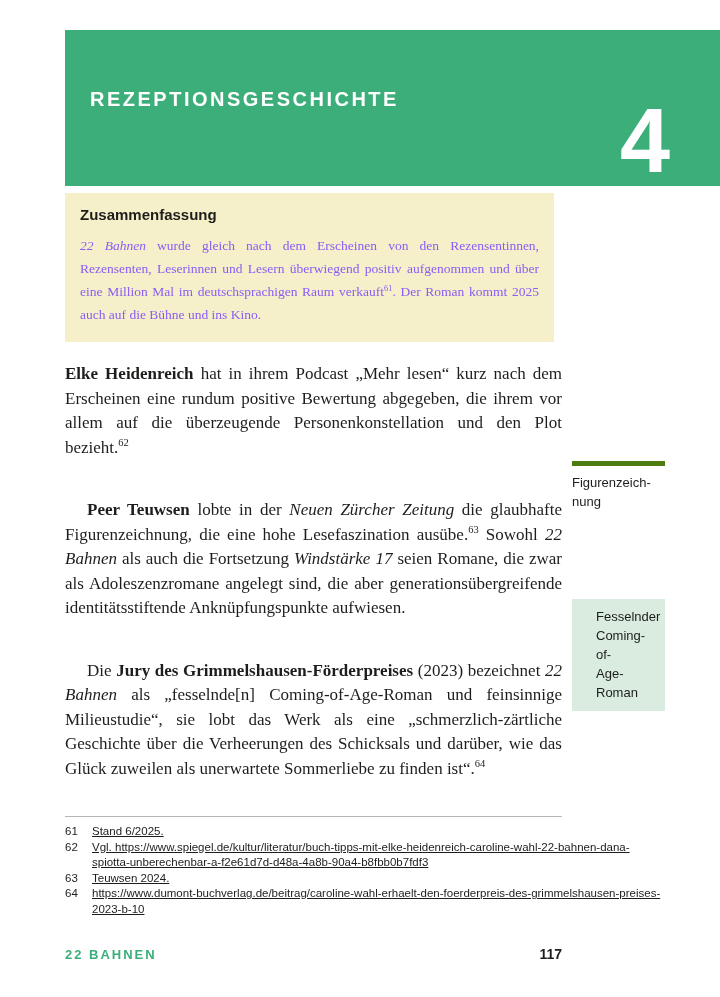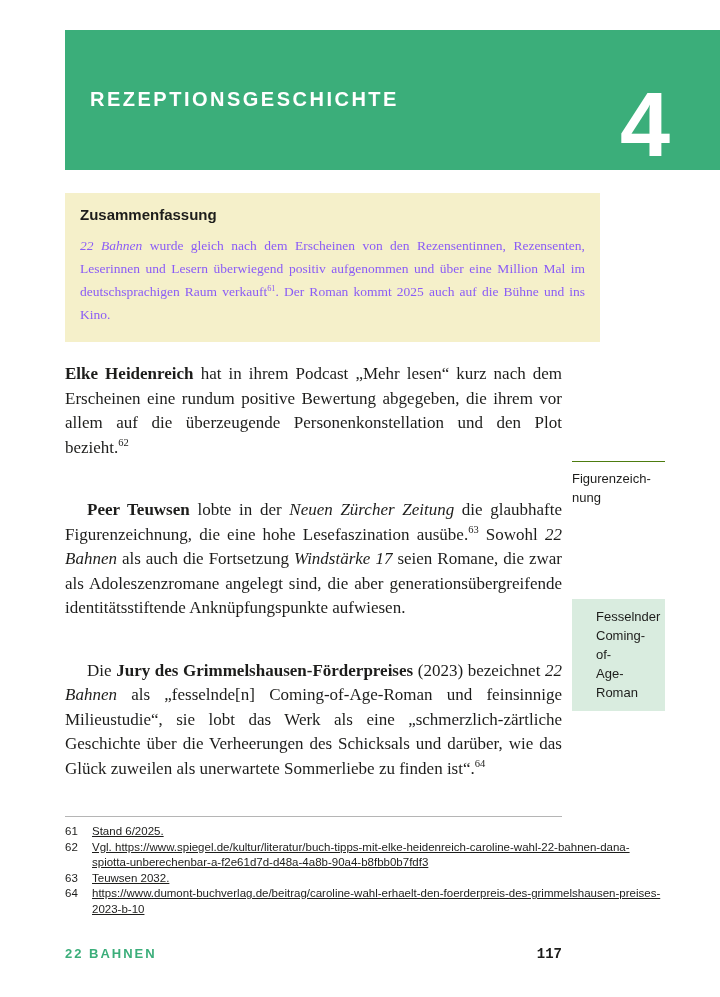--- a/index.html
+++ b/index.html
@@ -1,62 +1,62 @@
 <!DOCTYPE html>
 <html lang="de"><head>
 <meta charset="utf-8">
 <style>
   * { margin: 0; padding: 0; box-sizing: border-box; }
   html, body { background: #ffffff; }
   body { width: 720px; height: 997px; font-family: "Liberation Serif", serif; color: #1d1d1b; }
   .page { position: relative; width: 720px; height: 997px; background: #ffffff; overflow: hidden; }
 
   
-  .chapter-header { position: absolute; left: 65px; right: 0; top: 30px; height: 140px; background: #3bae7a; }
+  .chapter-header { position: absolute; left: 65px; right: 0; top: 30px; height: 156px; background: #3bae7a; }
   .chapter-title { position: absolute; left: 25px; top: 58px; font-family: "Liberation Sans", sans-serif;
                    font-weight: bold; font-size: 20px; letter-spacing: 2.5px; color: #ffffff; }
   .chapter-number { position: absolute; right: 50px; bottom: 0; font-family: "Liberation Sans", sans-serif;
                     font-weight: bold; font-size: 90px; line-height: 1; color: #ffffff; }
 
   
-  .summary-box { position: absolute; left: 65px; top: 193px; width: 535px; background: #f5f0ca;
+  .summary-box { position: absolute; left: 65px; top: 193px; width: 489px; background: #f5f0ca;
                  padding: 13px 15px 16px; }
   .summary-title { font-family: "Liberation Sans", sans-serif; font-weight: bold; font-size: 15px;
                    margin-bottom: 11px; color: #1d1d1b; }
   .summary-text { font-size: 13.5px; line-height: 23px; text-align: justify; color: #8b5cf6; }
 
   
   .body-text { position: absolute; left: 65px; top: 362px; width: 497px; font-size: 17px;
                line-height: 24.5px; text-align: justify; }
   .body-text p { margin: 0; }
   .body-text p.indent { text-indent: 22px; margin-top: 38px; }
   .b { font-weight: bold; }
   .i { font-style: italic; }
   sup { font-size: 0.62em; vertical-align: super; line-height: 0; }
 
   
   .margin-note { position: absolute; left: 572px; width: 93px; font-family: "Liberation Sans", sans-serif;
                  font-size: 13px; line-height: 19px; color: #1d1d1b; white-space: pre-line; }
-  .margin-note.ruled { top: 461px; border-top: 1px solid #4d7c0f; padding-top: 7px; }
+  .margin-note.ruled { top: 461px; border-top: 5px solid #4d7c0f; padding-top: 7px; }
   .margin-note.highlight { top: 599px; background: #d9ecdf; padding: 8px 24px 9px; }
 
   
   .footnotes { position: absolute; left: 65px; top: 816px; width: 596px;
                font-family: "Liberation Sans", sans-serif; font-size: 11.5px; line-height: 15.5px; color: #1d1d1b; }
   .fn-rule { width: 497px; height: 1px; background: #b5b5b5; margin-bottom: 7px; }
   .fn { display: flex; }
   .fn-num { flex: 0 0 27px; }
   .fn-text { flex: 1; min-width: 0; overflow-wrap: break-word; word-wrap: break-word; text-decoration: underline; }
 
   
   .page-footer { position: absolute; left: 65px; top: 946px; width: 497px; display: flex;
                  justify-content: space-between; align-items: baseline;
                  font-family: "Liberation Sans", sans-serif; font-weight: bold; }
   .footer-title { color: #3bae7a; font-size: 13px; letter-spacing: 2px; }
-  .footer-page { font-size: 14px; color: #1d1d1b; font-family: Liberation Mono, monospace; }
+  .footer-page { font-size: 14px; color: #1d1d1b; }
 </style>
 </head>
 <body>
 
 <div class="page">
 
   <header class="chapter-header">
     <div class="chapter-title">REZEPTIONSGESCHICHTE</div>
     <div class="chapter-number">4</div>
   </header>
@@ -83,21 +83,21 @@
     <div class="fn">
       <span class="fn-num">61</span>
       <span class="fn-text">Stand 6/2025.</span>
     </div>
     <div class="fn">
       <span class="fn-num">62</span>
       <span class="fn-text">Vgl. https://www.spiegel.de/kultur/literatur/buch-tipps-mit-elke-heidenreich-caroline-wahl-22-bahnen-dana-spiotta-unberechenbar-a-f2e61d7d-d48a-4a8b-90a4-b8fbb0b7fdf3</span>
     </div>
     <div class="fn">
       <span class="fn-num">63</span>
-      <span class="fn-text">Teuwsen 2032.</span>
+      <span class="fn-text">Teuwsen 2024.</span>
     </div>
     <div class="fn">
       <span class="fn-num">64</span>
       <span class="fn-text">https://www.dumont-buchverlag.de/beitrag/caroline-wahl-erhaelt-den-foerderpreis-des-grimmelshausen-preises-2023-b-10</span>
     </div>
   </div>
 
   <div class="page-footer">
     <span class="footer-title">22 BAHNEN</span>
     <span class="footer-page">117</span>

